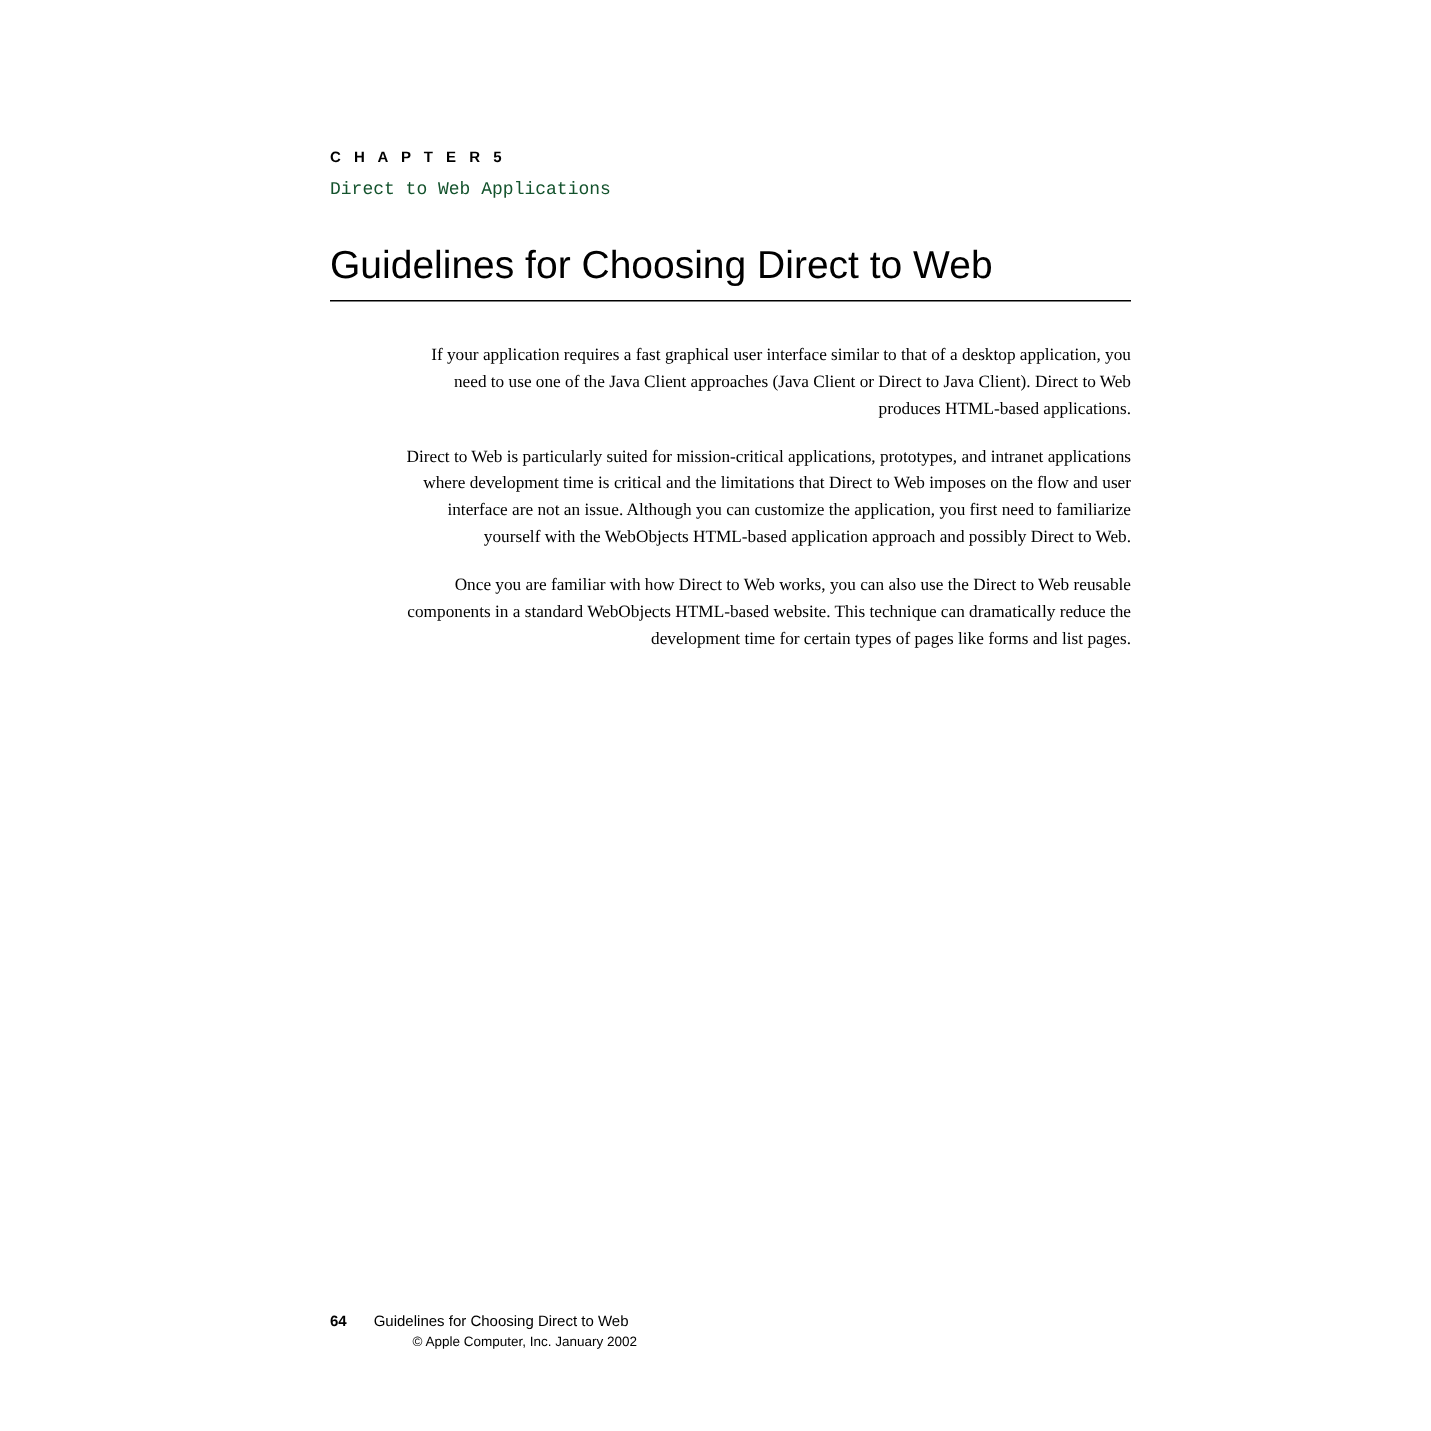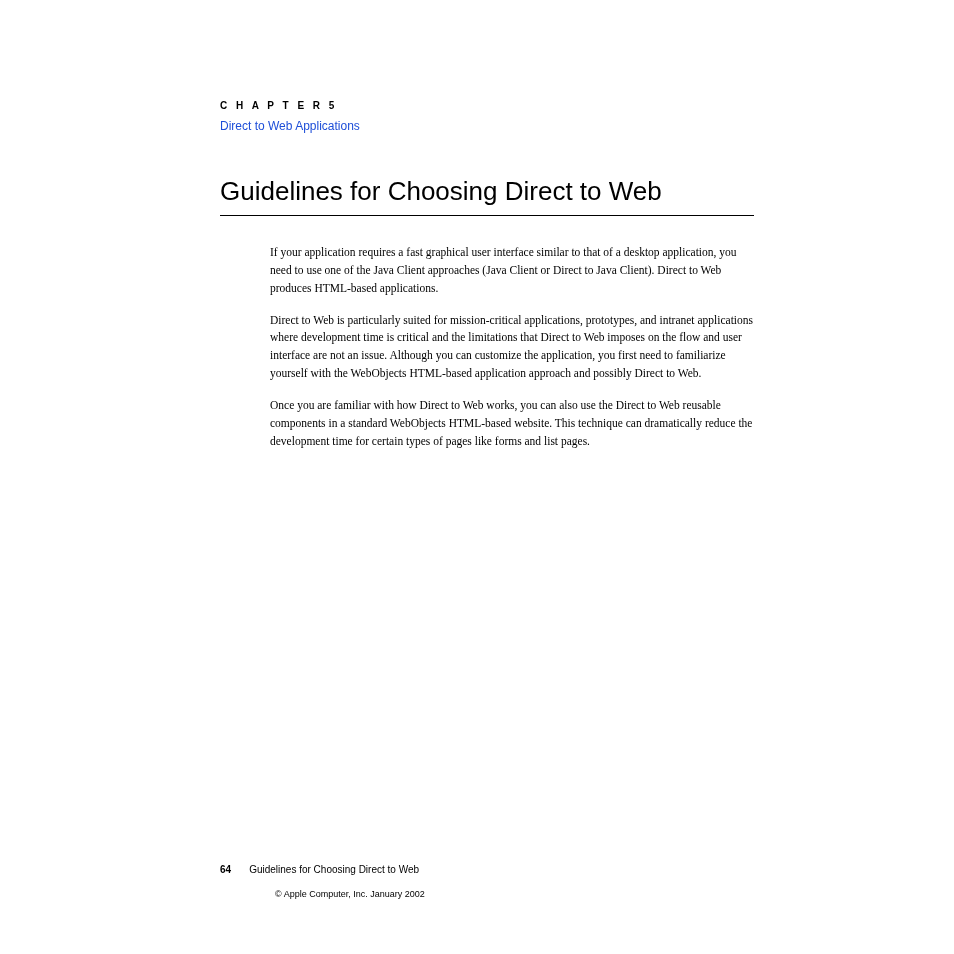--- a/index.html
+++ b/index.html
@@ -37,24 +37,24 @@
       font-family: Arial, Helvetica, sans-serif;
       font-size: 10px;
       font-weight: bold;
       letter-spacing: 3px;
       color: #000000;
       margin-bottom: 8px;
       text-transform: uppercase;
     }
 
     .chapter-subtitle {
-      font-family: Liberation Sans, sans-serif;
+      font-family: Liberation Mono, monospace;
       font-size: 12px;
-      color: #1d4ed8;
-      margin-bottom: 43px;
+      color: #14532d;
+      margin-bottom: 28px;
     }
 
     .section-title {
       font-family: Arial, Helvetica, sans-serif;
       font-size: 26px;
       font-weight: normal;
       color: #000000;
       margin-bottom: 8px;
       line-height: 1.2;
     }
@@ -63,21 +63,21 @@
       border: none;
       border-top: 1px solid #000000;
       margin-bottom: 28px;
     }
 
     .body-text {
       font-family: "Times New Roman", Times, serif;
       font-size: 11.5px;
       line-height: 1.55;
       color: #000000;
-      text-align: left;
+      text-align: right;
     }
 
     .paragraph {
       margin-bottom: 14px;
     }
 
     .indented-content {
       margin-left: 50px;
       margin-right: 0px;
     }
@@ -109,21 +109,21 @@
       font-family: Arial, Helvetica, sans-serif;
       font-size: 10px;
       font-weight: bold;
       color: #000000;
     }
 
     .footer-copyright {
       font-family: Arial, Helvetica, sans-serif;
       font-size: 9px;
       color: #000000;
-      margin-top: 14px;
+      margin-top: 2px;
       margin-left: 55px;
       text-align: right;
     }
   </style>
 </head>
 <body>
 
 <div class="page">
 
   <div class="content-area">

